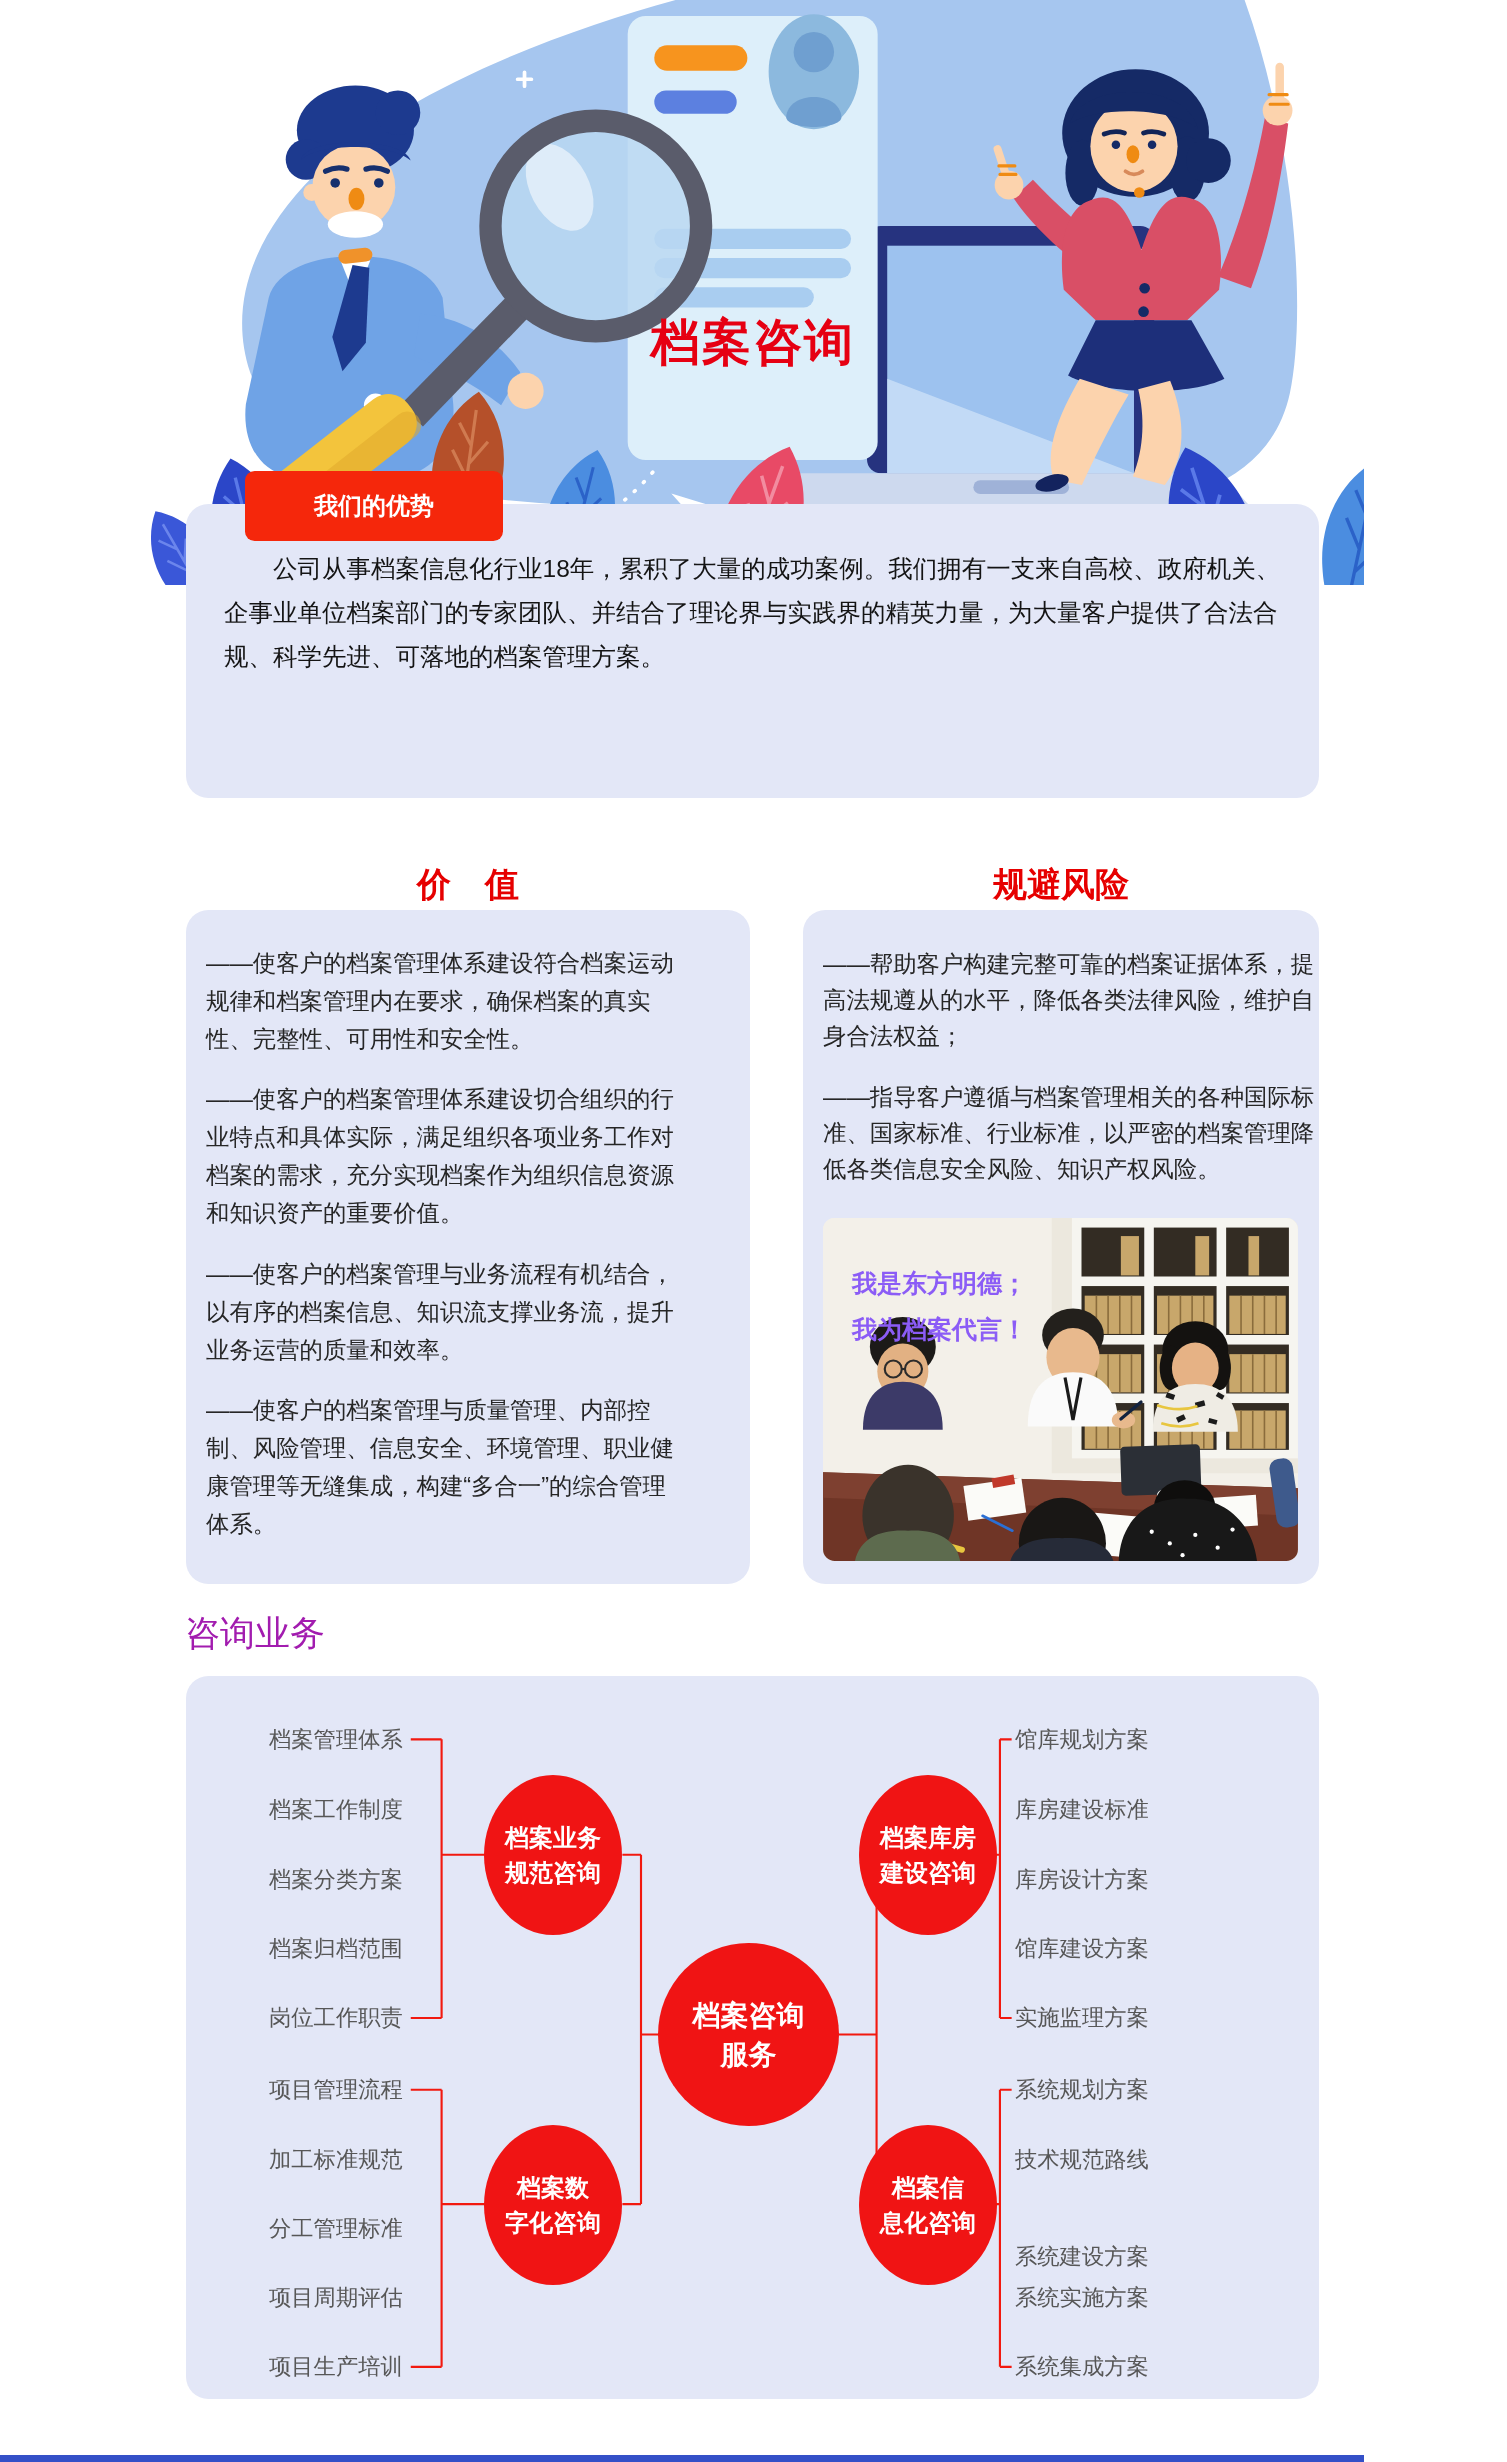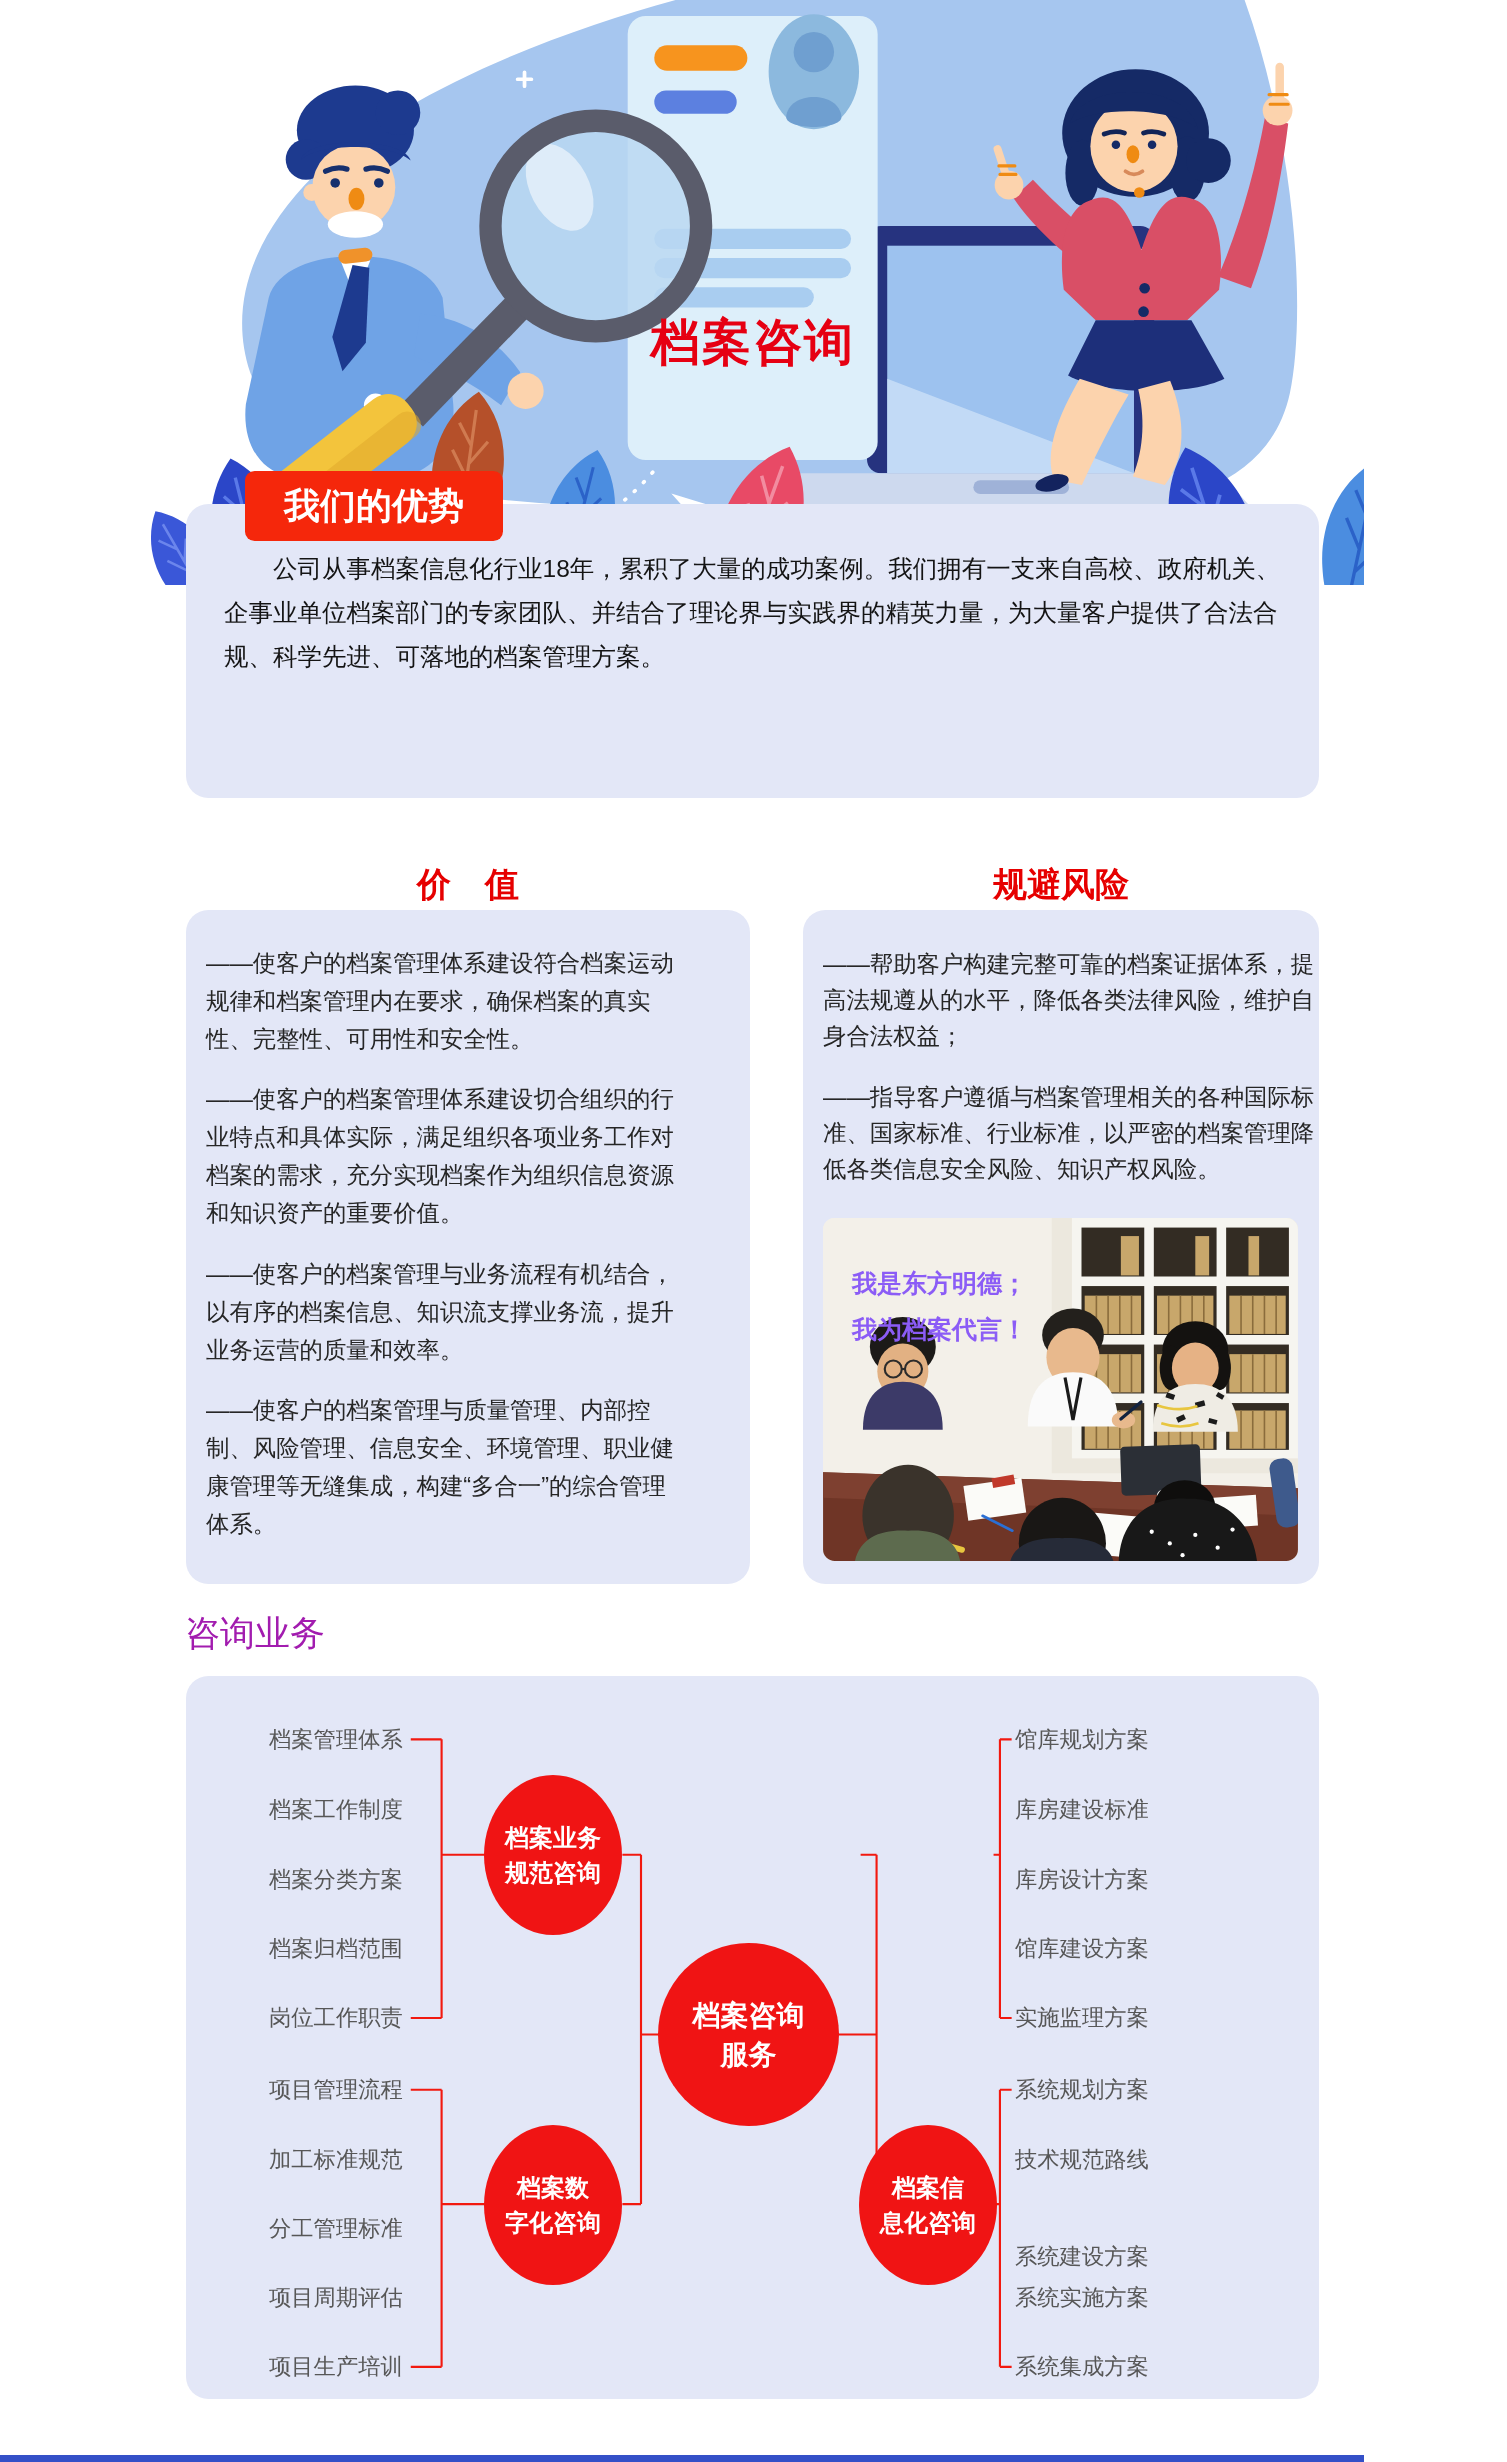--- a/index.html
+++ b/index.html
@@ -9,21 +9,21 @@
   svg{display:block;}
   
   #hero-illustration{left:0;top:0;z-index:1;}
   .panel{background:#e3e7f7;border-radius:22.3px;z-index:2;}
   
   #hero-title{left:628px;top:310px;width:250px;text-align:center;
     font-size:49px;font-weight:700;color:#e60012;letter-spacing:2.1px;z-index:4;}
   
   #panel-adv{left:186px;top:504px;width:1133px;height:294px;}
   #adv-badge{left:245px;top:471px;width:258px;height:70px;background:#f5270b;border-radius:9.6px;
-    display:flex;align-items:center;justify-content:center;color:#ffffff;font-size:36px;font-weight:700;z-index:4;}
+    display:flex;align-items:center;justify-content:center;color:#ffffff;font-size:24px;font-weight:700;z-index:4;}
   #adv-paragraph{left:224px;top:547px;width:1061px;margin:0;font-size:24.5px;line-height:44px;
     color:#141414;text-indent:2em;z-index:4;}
   
   .col-heading{text-align:center;font-size:34px;font-weight:700;color:#e60000;margin:0;z-index:4;}
   #value-heading{left:186px;top:862px;width:564px;}
   #risk-heading{left:803px;top:862px;width:516px;}
   #panel-value{left:186px;top:910px;width:564px;height:674px;}
   #panel-risk{left:803px;top:910px;width:516px;height:674px;}
   .bullets{z-index:4;}
   .bullets p{margin:0 0 22.3px 0;font-size:23.4px;line-height:38px;color:#262626;}
@@ -335,20 +335,24 @@
   </svg>
 
   <div class="map-circle branch" style="left:484px;top:1775px;">
     <span>档案业务</span>
     <span>规范咨询</span>
   </div>
   <div class="map-circle branch" style="left:484px;top:2125px;">
     <span>档案数</span>
     <span>字化咨询</span>
   </div>
+  <div class="map-circle branch" style="left:859px;top:1775px;">
+    <span>档案库房</span>
+    <span>建设咨询</span>
+  </div>
   <div class="map-circle branch" style="left:859px;top:2125px;">
     <span>档案信</span>
     <span>息化咨询</span>
   </div>
   <div class="map-circle center" style="left:658px;top:1943px;">
     <span>档案咨询</span>
     <span>服务</span>
   </div>
 
   <div class="map-item" style="left:269px;top:1724px;">档案管理体系</div>

